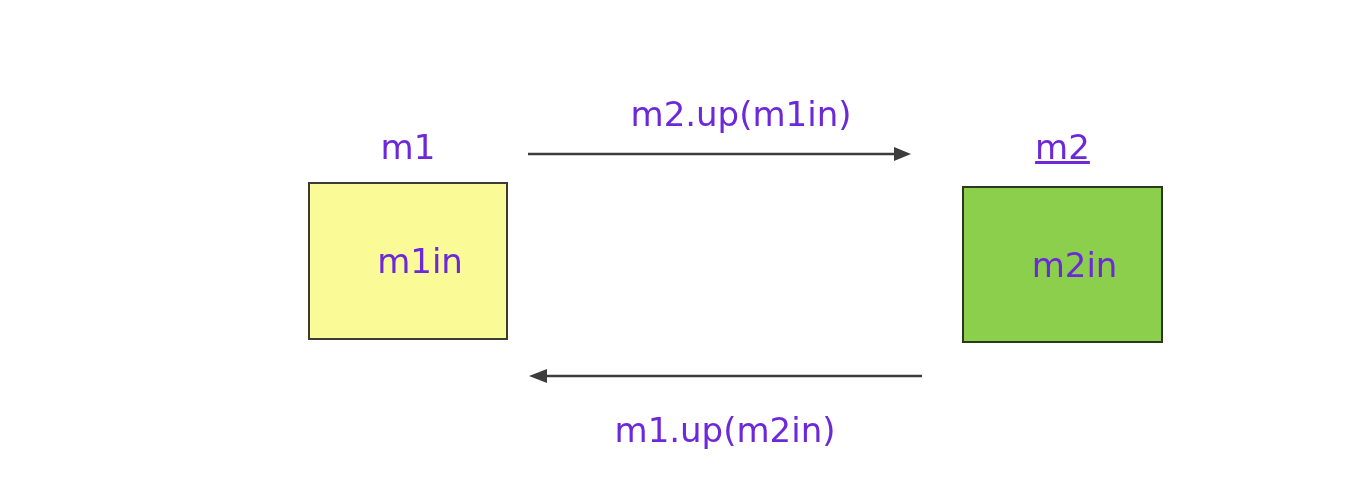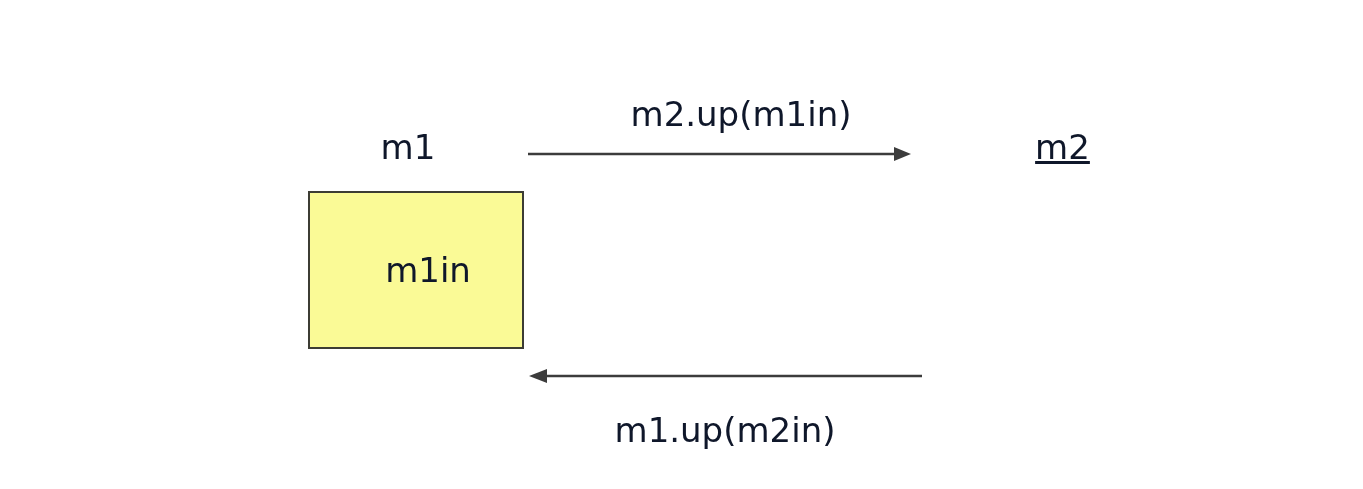--- a/index.html
+++ b/index.html
@@ -43,39 +43,42 @@
   }
   svg.arrows {
     position: absolute;
     left: 0;
     top: 0;
     pointer-events: none;
   }
 
   
   #m1-title { left: 308px; top: 126px; width: 200px; }
-  #m1-box   { left: 308px; top: 191px; width: 216px; height: 158px; }
+  #m1-box   { left: 308px; top: 182px; width: 200px; height: 158px; }
   #m2-title { left: 962px; top: 126px; width: 201px; text-decoration: underline; }
   #m2-box   { left: 962px; top: 186px; width: 201px; height: 157px; }
   #top-arrow-label    { left: 544px; top: 92px;  width: 394px; }
   #bottom-arrow-label { left: 528px; top: 408px; width: 394px; }
 </style>
 </head>
 <body>
 
-<div class="canvas" style="background: rgb(255, 255, 255); color: #0f172a;">
+<div class="canvas" style="background: rgb(255, 255, 255); color: #6d28d9;">
 
   <div id="m1-title" class="abs module-title">m1</div>
 
   <div id="m1-box" class="abs module-box" style="background-color: rgb(250, 250, 150); border-color: rgb(60, 60, 52);">
     <span class="inner-label">m1in</span>
   </div>
 
   <div id="m2-title" class="abs module-title">m2</div>
 
+  <div id="m2-box" class="abs module-box" style="background-color: rgb(140, 207, 77); border-color: rgb(44, 56, 28);">
+    <span class="inner-label">m2in</span>
+  </div>
 
   <div id="top-arrow-label" class="abs arrow-label">m2.up(m1in)</div>
 
   <div id="bottom-arrow-label" class="abs arrow-label">m1.up(m2in)</div>
 
   <svg class="arrows" width="1363" height="489" viewBox="0 0 1363 489">
 
     <line x1="528" y1="154" x2="896" y2="154" stroke-width="2.5" stroke="#3c3c3c"></line>
     <polygon points="911,154 894,147 894,161" fill="#3c3c3c"></polygon>
 

